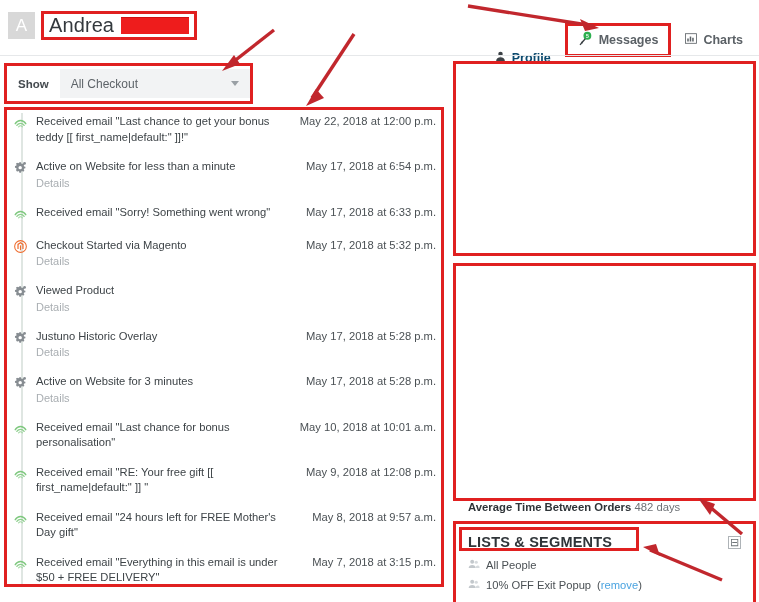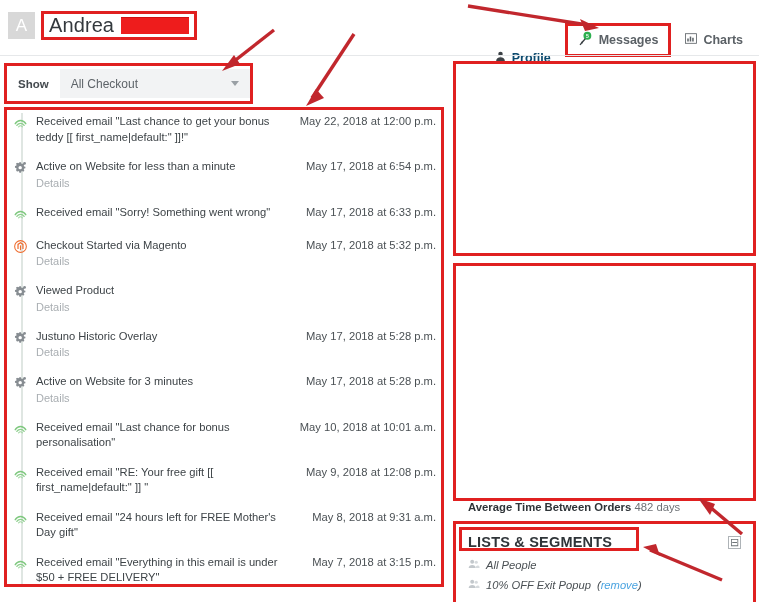--- a/index.html
+++ b/index.html
@@ -95,21 +95,21 @@
   .churn-legend { margin: 9px auto 0; width: 175px; background: #f2f2f2;
     display: flex; align-items: center; justify-content: center; gap: 5px; padding: 4px 6px; }
   .churn-legend .t { font-size: 9.8px; color: #4a5054; }
   .grad { width: 52px; height: 7px; background: linear-gradient(90deg,#2fb24c,#c8d52d,#f6c11d,#f4821f,#e8331f); }
 
   .stats { padding: 9px 12px 10px; }
   .stat { font-size: 11.3px; color: #6d7175; margin-bottom: 8px; }
   .stat b { color: #2f3438; }
   .stat:last-child { margin-bottom: 0; }
 
-  .seg-list { padding: 1px 12px 6px; font-style: italic; }
+  .seg-list { padding: 1px 12px 6px; }
   .seg-item { display: flex; align-items: center; gap: 6px; font-size: 11.2px; color: #4a5054; padding: 3px 0; }
   .seg-item a { color: #4aa3e0; text-decoration: none; }
 
   
   .arrow { position: absolute; pointer-events: none; }
 </style>
 </head>
 <body>
 
 <div id="root">
@@ -278,21 +278,21 @@
         </div>
         <div class="row">
           <div class="ico"><span style="display: inline-block;"><svg width="13" height="13" viewBox="0 0 16 16">
                 <path d="M1.5 9.5c1.6-2.6 4-4 6.5-4s4.9 1.4 6.5 4" stroke="#7ec87e" stroke-width="1.7" fill="none" stroke-linecap="round"></path>
                 <path d="M3.5 11.6c1.2-1.7 2.8-2.6 4.5-2.6s3.3.9 4.5 2.6" stroke="#8ed08e" stroke-width="1.6" fill="none" stroke-linecap="round"></path>
                 <path d="M5.7 13.4c.7-.9 1.5-1.4 2.3-1.4s1.6.5 2.3 1.4" stroke="#a3d9a3" stroke-width="1.5" fill="none" stroke-linecap="round"></path>
               </svg></span></div>
           <div class="body">
             <div class="txt">Received email "24 hours left for FREE Mother's Day gift"</div>
           </div>
-          <div class="ts">May 8, 2018 at 9:31 a.m.</div>
+          <div class="ts">May 8, 2018 at 9:57 a.m.</div>
         </div>
         <div class="row">
           <div class="ico"><span style="display: inline-block;"><svg width="13" height="13" viewBox="0 0 16 16">
                 <path d="M1.5 9.5c1.6-2.6 4-4 6.5-4s4.9 1.4 6.5 4" stroke="#7ec87e" stroke-width="1.7" fill="none" stroke-linecap="round"></path>
                 <path d="M3.5 11.6c1.2-1.7 2.8-2.6 4.5-2.6s3.3.9 4.5 2.6" stroke="#8ed08e" stroke-width="1.6" fill="none" stroke-linecap="round"></path>
                 <path d="M5.7 13.4c.7-.9 1.5-1.4 2.3-1.4s1.6.5 2.3 1.4" stroke="#a3d9a3" stroke-width="1.5" fill="none" stroke-linecap="round"></path>
               </svg></span></div>
           <div class="body">
             <div class="txt">Received email "Everything in this email is under $50 + FREE DELIVERY"</div>
           </div>

